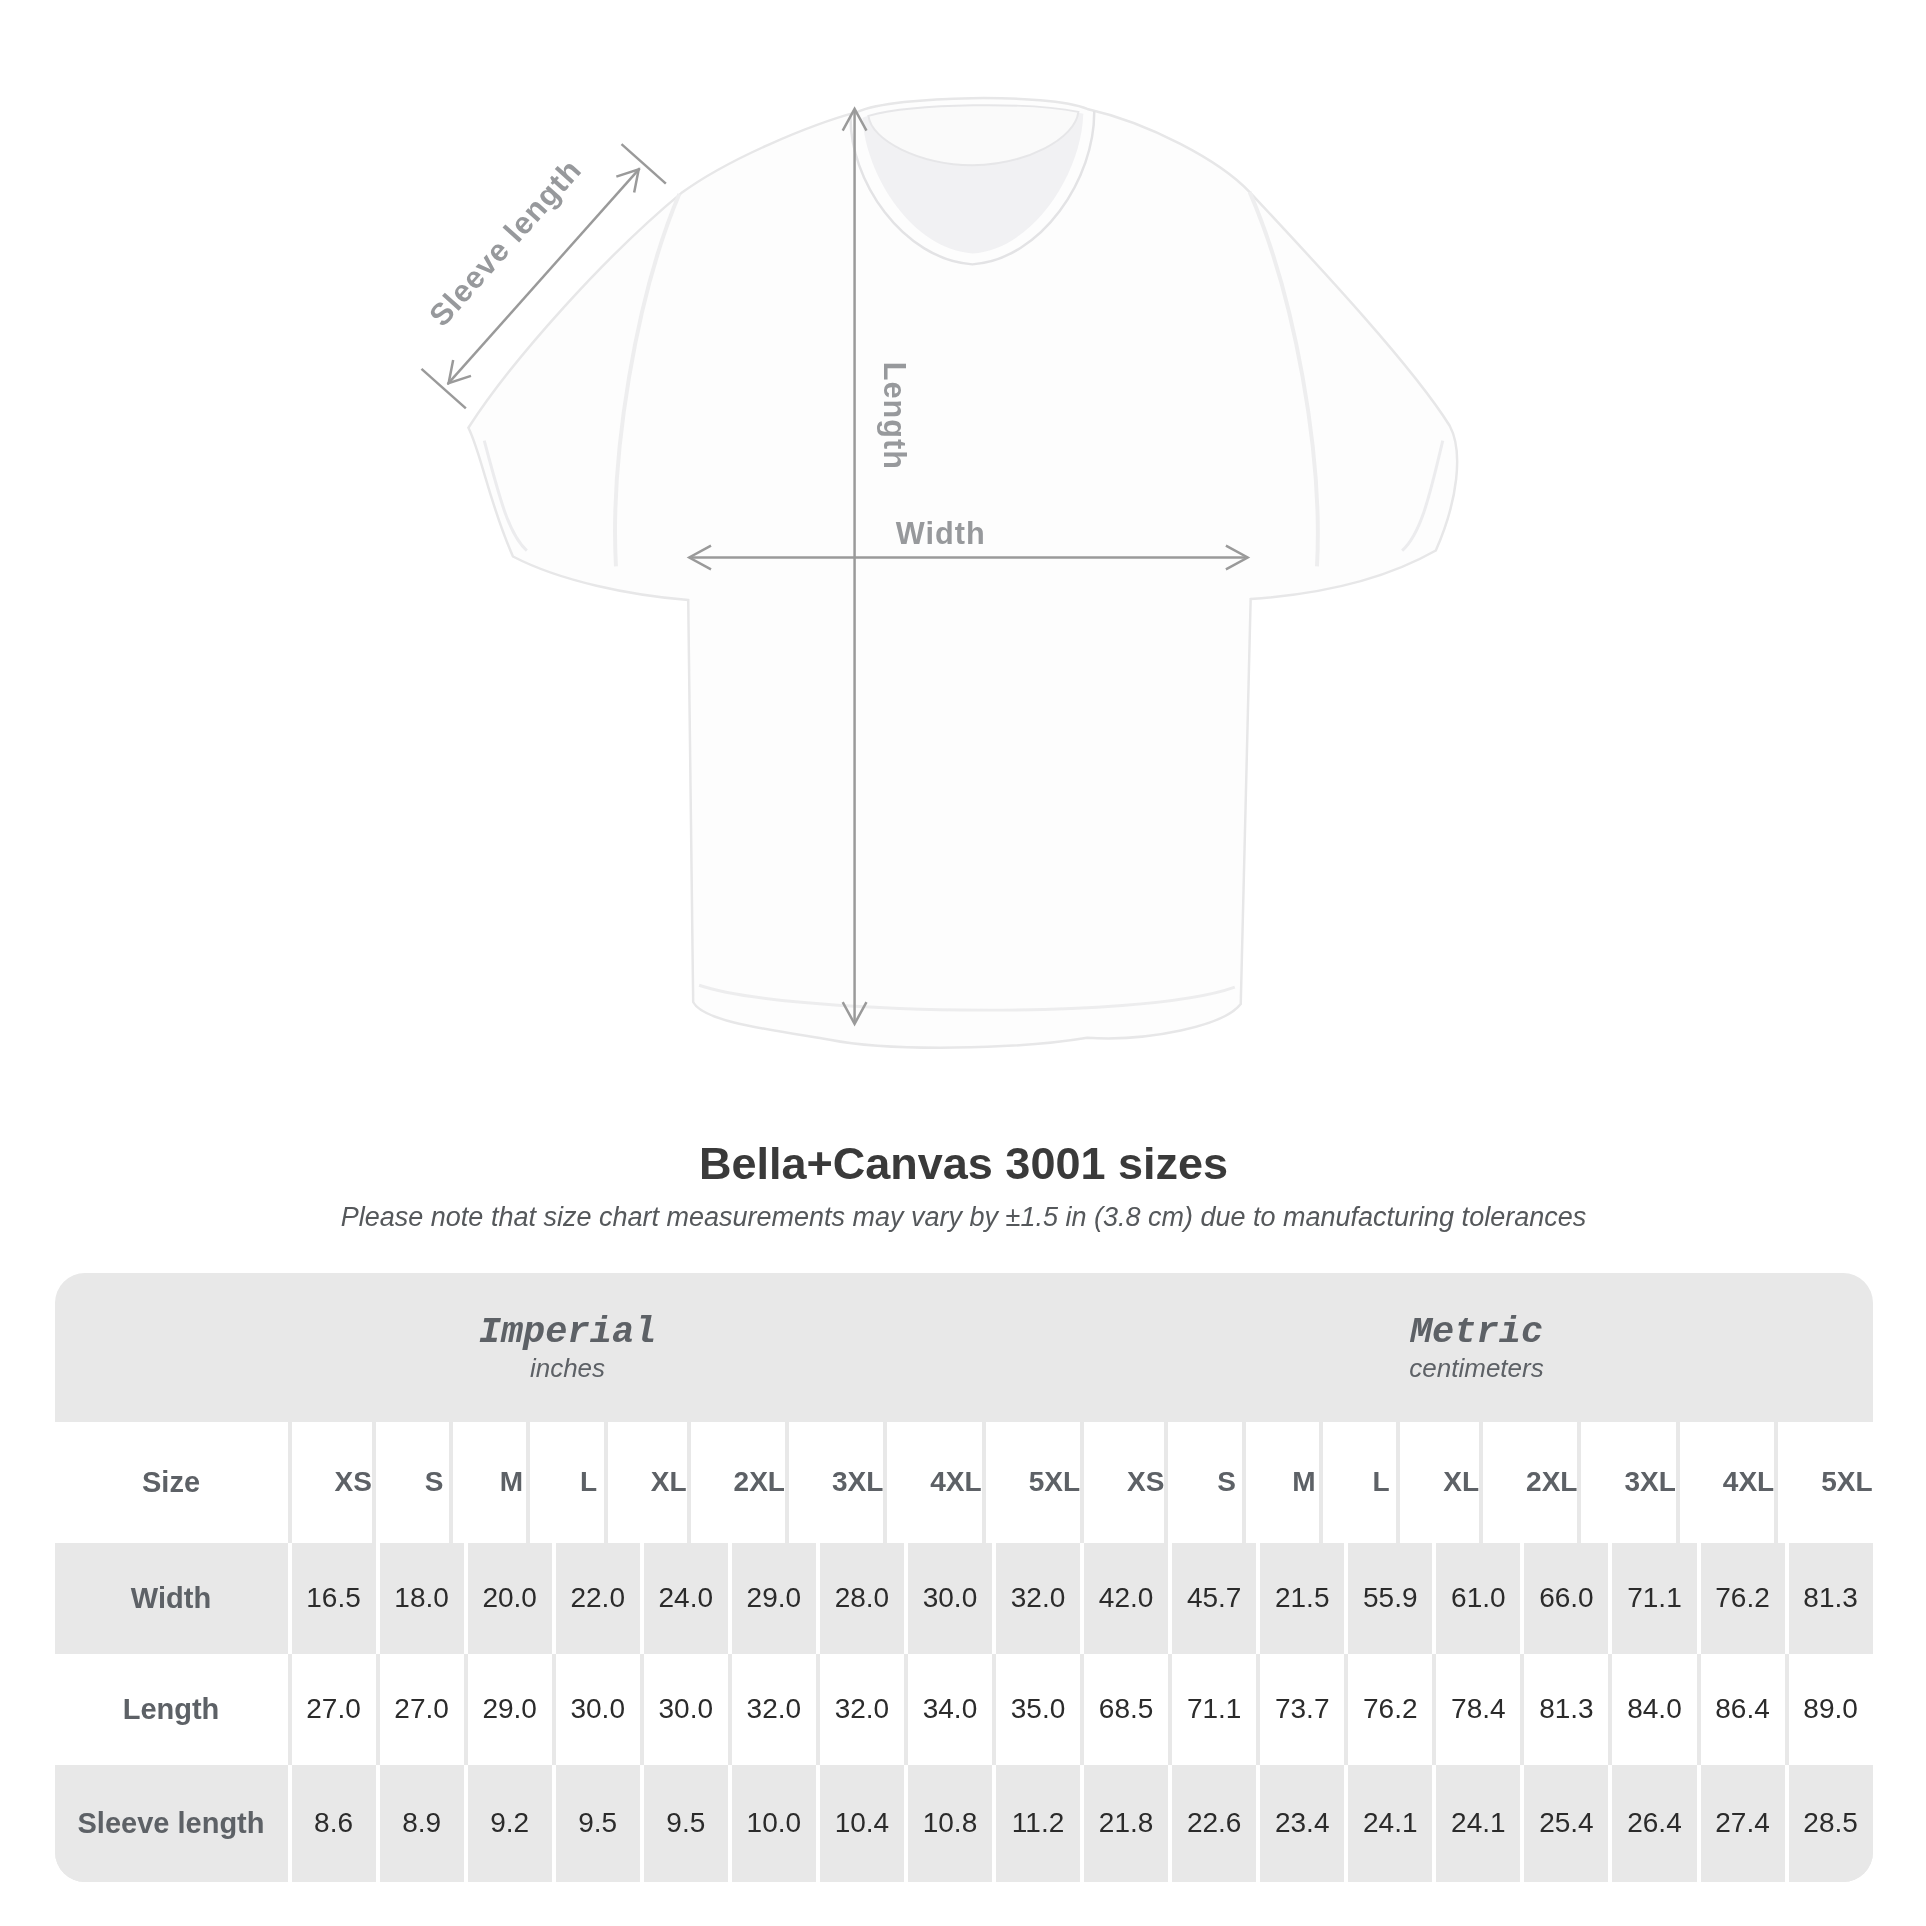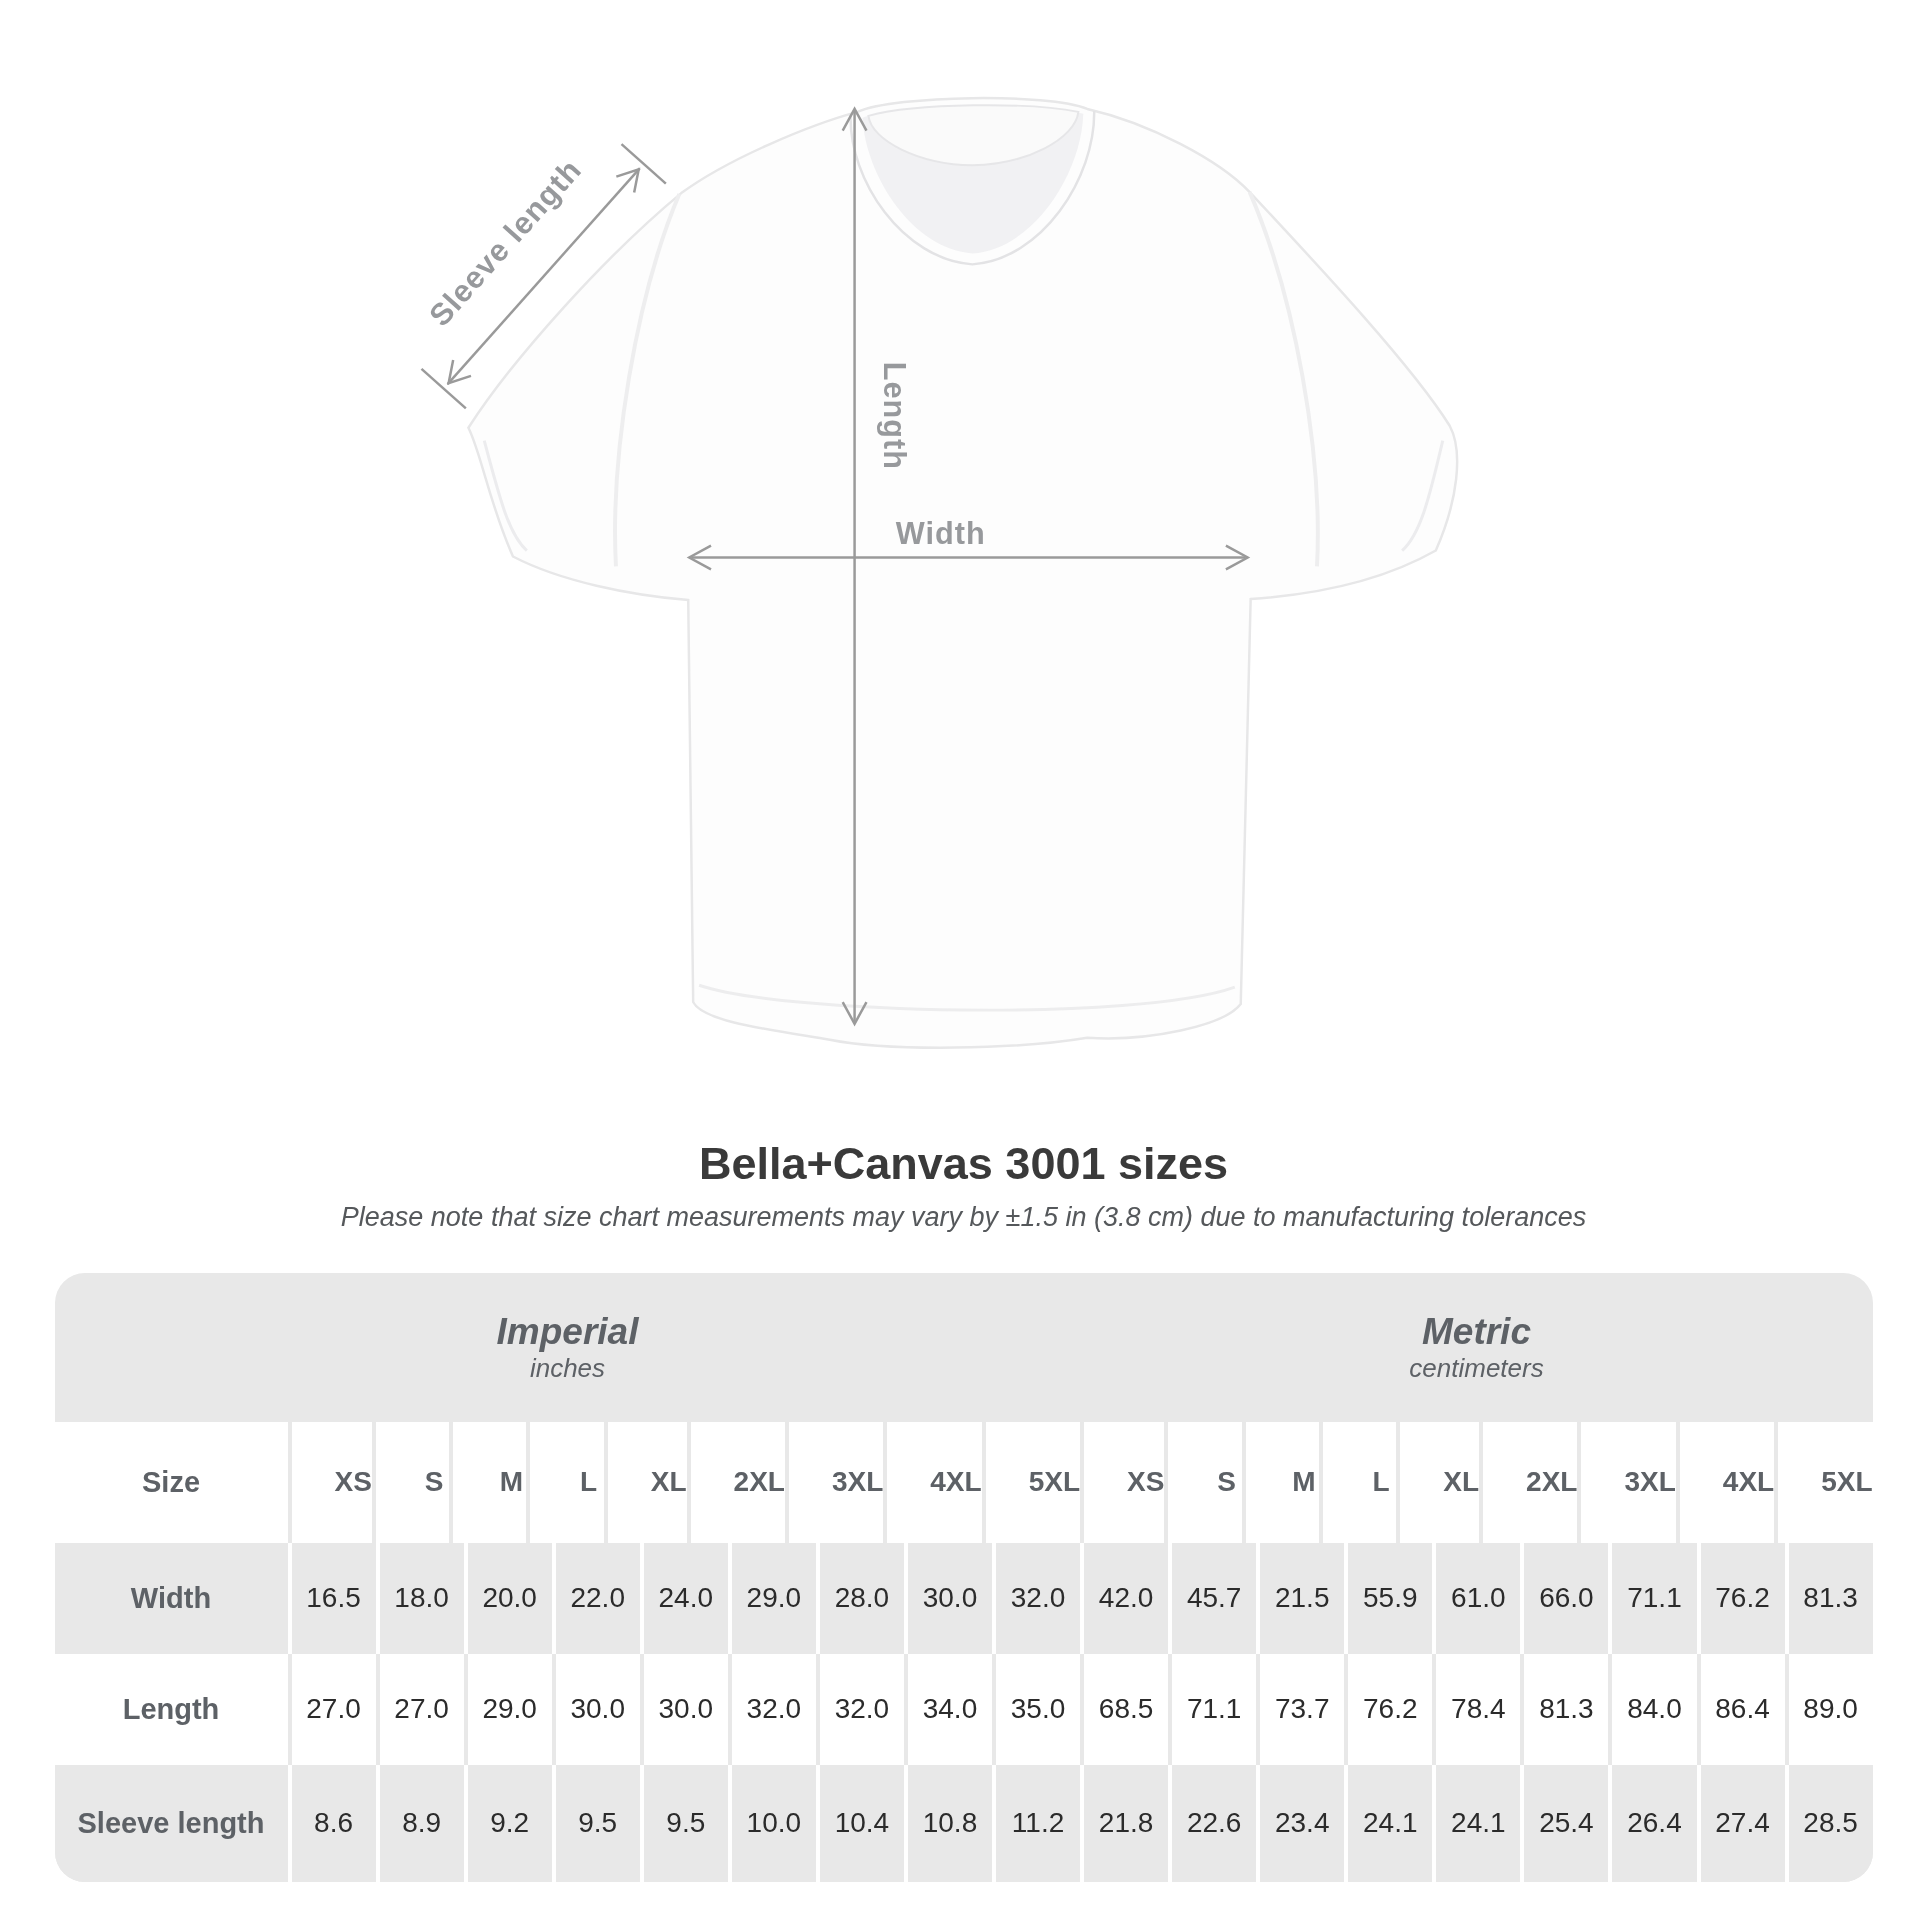--- a/index.html
+++ b/index.html
@@ -22,21 +22,21 @@
   }
   
   .size-card{
     width:1818px;margin:40px auto 0 auto;
     background:#e8e8e8;border-radius:30px;overflow:hidden;
   }
   .units-row{display:flex;height:149px;align-items:center;}
   .unit-block{display:flex;flex-direction:column;justify-content:center;text-align:center;}
   .unit-imperial{flex:0 0 1026px;}
   .unit-metric{flex:1;}
-  .unit-label{font-size:37px;font-weight:bold;font-style:italic;color:#5d6166;}
+  .unit-label{font-size:37px;font-weight:bold;font-style:italic;color:#5d6166;font-family:Liberation Mono, monospace;}
   .unit-sub{font-size:26px;font-style:italic;color:#5d6166;}
   .t-row{display:flex;}
   .t-row.row-white{background:#ffffff;--sep:#e8e8e8;}
   .t-row.row-gray{background:#e8e8e8;--sep:#ffffff;}
   .t-row.header-row{height:121px;}
   .t-row.data-row{height:111px;}
   .t-row.data-row:last-child{height:117px;}
   .t-cell{display:flex;align-items:center;justify-content:center;}
   .t-cell.label{flex:0 0 233px;font-weight:bold;font-size:29px;color:#5d6166;}
   .t-cell.data{flex:1;border-left:4px solid var(--sep);font-size:28px;color:#2b2b2b;}

